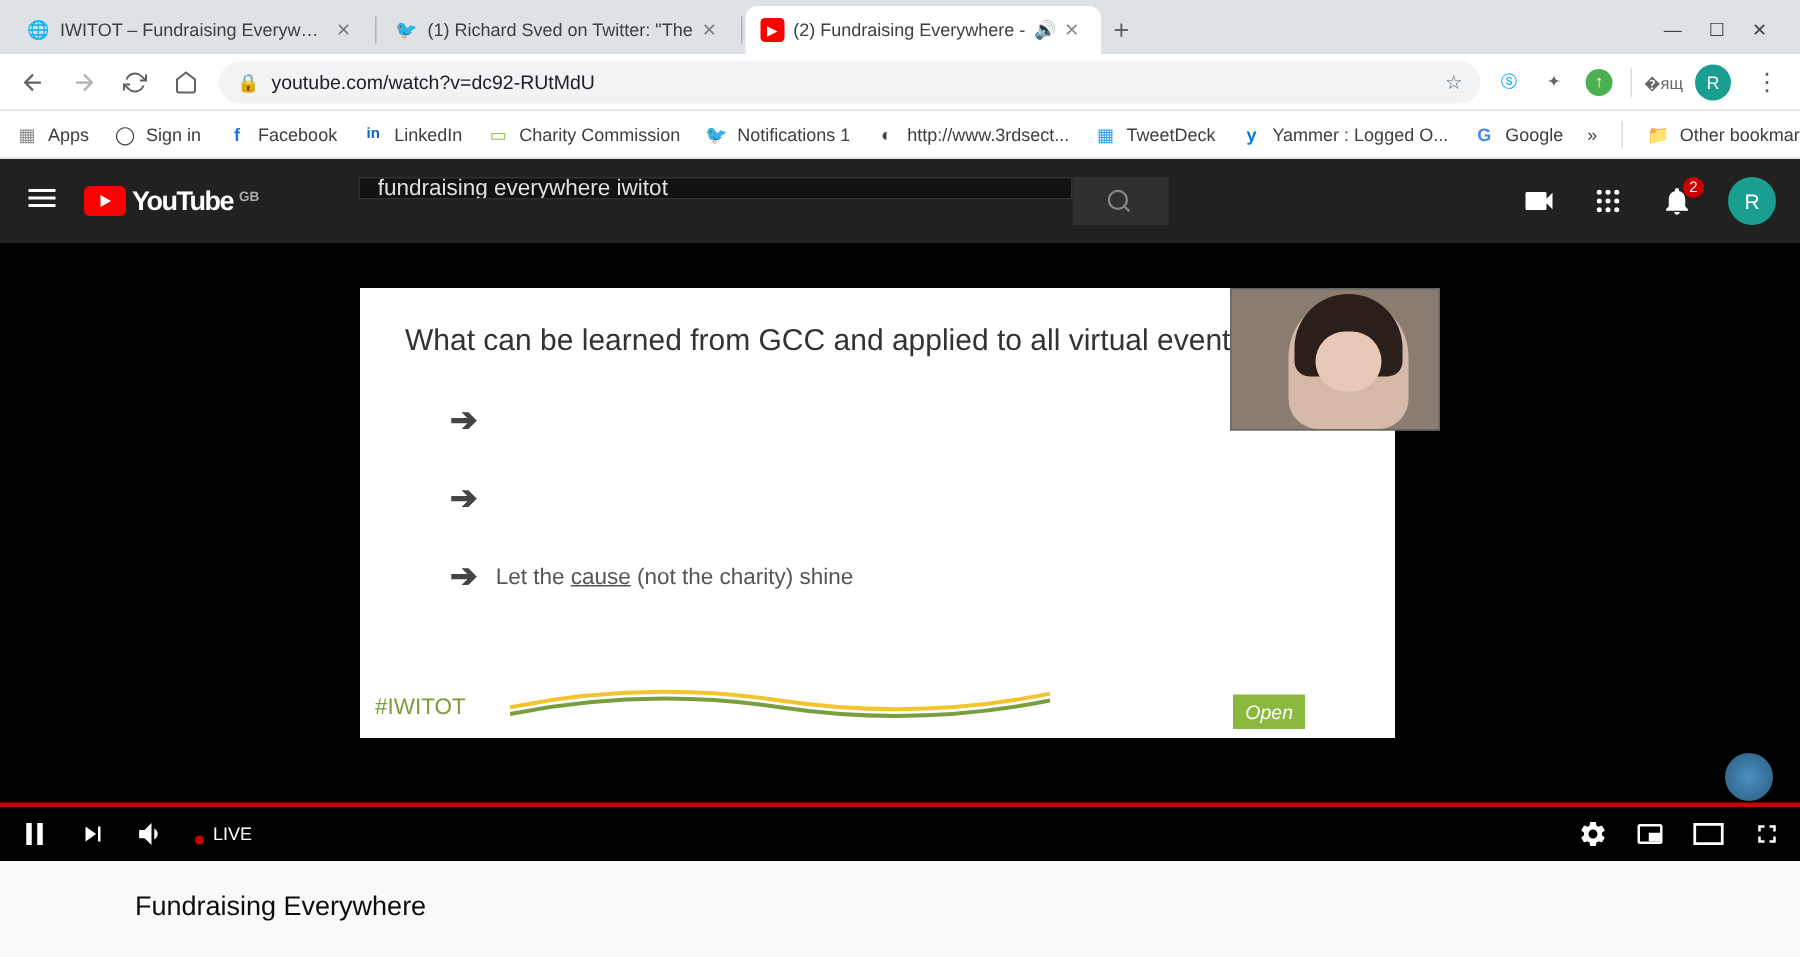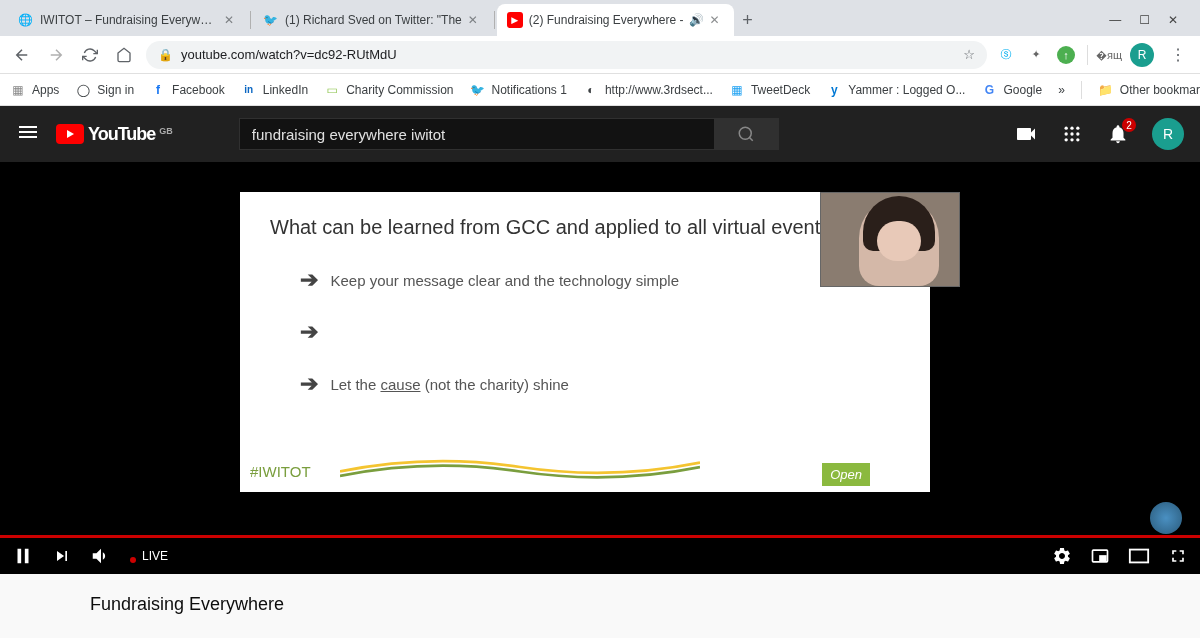--- a/index.html
+++ b/index.html
@@ -33,21 +33,21 @@
 .bm-icon { width: 16px; height: 16px; display: flex; align-items: center; justify-content: center; font-size: 12px; }
 .bm-other { margin-left: auto; display: flex; align-items: center; gap: 16px; }
 
 
 .yt-header { display: flex; align-items: center; height: 56px; background: #212121; padding: 0 16px; gap: 16px; }
 .yt-menu { color: #fff; cursor: pointer; }
 .yt-logo { display: flex; align-items: center; gap: 4px; color: #fff; font-weight: bold; cursor: pointer; }
 .yt-logo .play { width: 28px; height: 20px; background: #ff0000; border-radius: 4px; display: flex; align-items: center; justify-content: center; }
 .yt-logo .gb { font-size: 9px; color: #aaa; align-self: flex-start; margin-top: 2px; }
 .yt-search { display: flex; flex: 0 0 540px; margin-left: 50px; }
-.yt-search input { flex: 1; height: 32px; background: #121212; border: 1px solid #303030; color: #e0e0e0; padding: 0 12px; font-size: 15px; outline: none; }
+.yt-search input { flex: 1; height: 15px; background: #121212; border: 1px solid #303030; color: #e0e0e0; padding: 0 12px; font-size: 15px; outline: none; }
 .yt-search-btn { width: 64px; height: 32px; background: #303030; border: 1px solid #303030; border-left: none; display: flex; align-items: center; justify-content: center; color: #888; cursor: pointer; }
 .yt-right { margin-left: auto; display: flex; align-items: center; gap: 22px; color: #fff; }
 .yt-icon { width: 24px; height: 24px; cursor: pointer; display: flex; align-items: center; justify-content: center; position: relative; }
 .yt-badge { position: absolute; top: -4px; right: -6px; background: #cc0000; color: #fff; font-size: 10px; border-radius: 50%; width: 14px; height: 14px; display: flex; align-items: center; justify-content: center; }
 .yt-avatar { width: 32px; height: 32px; border-radius: 50%; background: #1a9e8f; color: #fff; display: flex; align-items: center; justify-content: center; font-size: 14px; }
 
 
 .video-area { background: #000; height: 412px; position: relative; display: flex; justify-content: center; }
 .slide-container { position: relative; width: 720px; height: 320px; margin-top: 30px; }
 .slide { position: absolute; left: 0; top: 0; width: 690px; height: 300px; background: #fff; padding: 24px 30px; }
@@ -253,21 +253,20 @@
   </div>
 </div>
 
 <div class="video-area">
   <div class="slide-container">
     <div class="slide">
       <h2>What can be learned from GCC and applied to all virtual events?</h2>
       <div class="slide-bullets">
         <div class="bullet">
             <span class="arrow">➔</span>
-            <span>Keep your message clear and the technology simple</span>
           </div>
         <div class="bullet">
             <span class="arrow">➔</span>
           </div>
         <div class="bullet">
             <span class="arrow">➔</span>
             <span><span>Let the </span><span class="underline">cause</span><span> (not the charity) shine</span></span>
           </div>
       </div>
       <div class="slide-footer">

